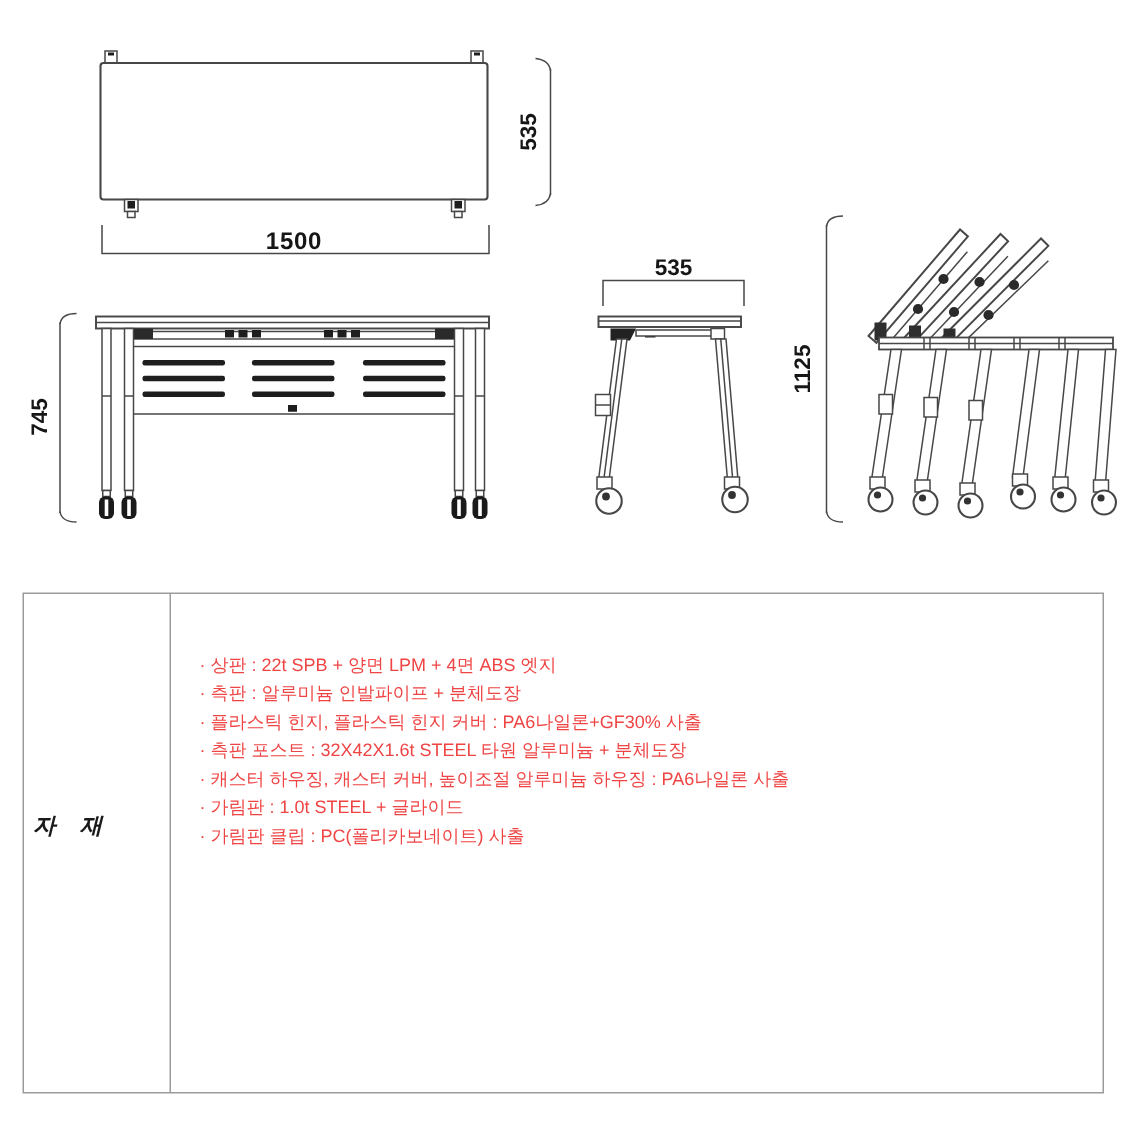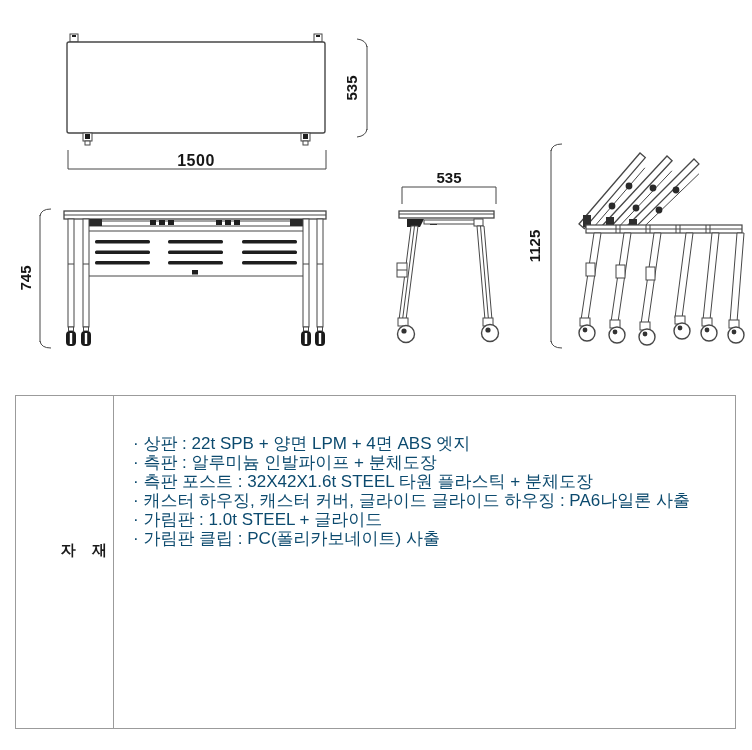--- a/index.html
+++ b/index.html
@@ -2,24 +2,24 @@
 <html><head>
 <meta charset="utf-8">
 <style>
   html,body{margin:0;padding:0;background:#ffffff;}
   body{width:752px;height:750px;overflow:hidden;font-family:"Liberation Sans",sans-serif;}
   .sheet{position:relative;width:752px;height:750px;background:#fff;}
   svg.drawings{position:absolute;left:0;top:0;}
   .dim-text{font-family:"Liberation Sans",sans-serif;font-weight:bold;font-size:15px;fill:#161616;}
   .dim-text-lg{font-size:16px;letter-spacing:0.5px;}
   .spec-table{position:absolute;left:15px;top:395px;width:721px;height:334px;border:1px solid #9b9b9b;display:flex;box-sizing:border-box;background:#fff;}
-  .spec-header{width:98px;min-width:98px;border-right:1px solid #9b9b9b;display:flex;align-items:center;justify-content:flex-end;box-sizing:border-box;}
+  .spec-header{width:98px;min-width:98px;border-right:1px solid #9b9b9b;display:flex;align-items:center;justify-content:flex-start;box-sizing:border-box;font-style:italic;}
   .spec-header span{font-size:15px;font-weight:bold;color:#1a1a1a;letter-spacing:6px;margin-left:6px;margin-bottom:24px;}
   .spec-body{flex:1;padding:38px 8px 0 19px;box-sizing:border-box;overflow:hidden;}
-  .spec-line{font-size:17px;line-height:19px;color:#0c4a6e;white-space:nowrap;}
+  .spec-line{font-size:12px;line-height:19px;color:#ef4444;white-space:nowrap;}
 </style>
 </head>
 <body>
 
 <div class="sheet">
 
   <svg class="drawings" width="752" height="392" viewBox="0 0 752 392" fill="none" stroke="#474747" stroke-width="1">
 
     <g>
 
@@ -249,20 +249,21 @@
     </g>
   </svg>
 
   <div class="spec-table">
     <div class="spec-header">
       <span>자 재</span>
     </div>
     <div class="spec-body">
       <div class="spec-line">· 상판 : 22t SPB + 양면 LPM + 4면 ABS 엣지</div>
       <div class="spec-line">· 측판 : 알루미늄 인발파이프 + 분체도장</div>
-      <div class="spec-line">· 측판 포스트 : 32X42X1.6t STEEL 타원 플라스틱 + 분체도장</div>
-      <div class="spec-line">· 캐스터 하우징, 캐스터 커버, 글라이드 글라이드 하우징 : PA6나일론 사출</div>
+      <div class="spec-line">· 플라스틱 힌지, 플라스틱 힌지 커버 : PA6나일론+GF30% 사출</div>
+      <div class="spec-line">· 측판 포스트 : 32X42X1.6t STEEL 타원 알루미늄 + 분체도장</div>
+      <div class="spec-line">· 캐스터 하우징, 캐스터 커버, 높이조절 알루미늄 하우징 : PA6나일론 사출</div>
       <div class="spec-line">· 가림판 : 1.0t STEEL + 글라이드</div>
       <div class="spec-line">· 가림판 클립 : PC(폴리카보네이트) 사출</div>
     </div>
   </div>
 
 </div>
 
 </body></html>

